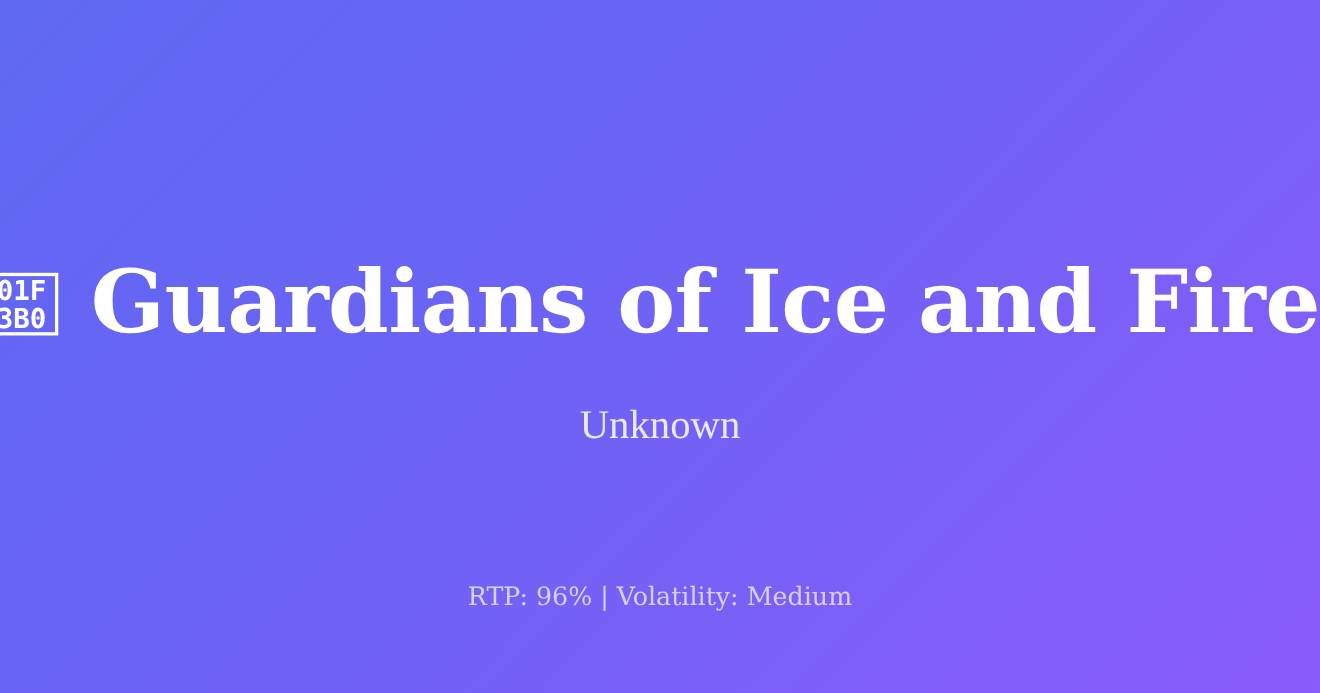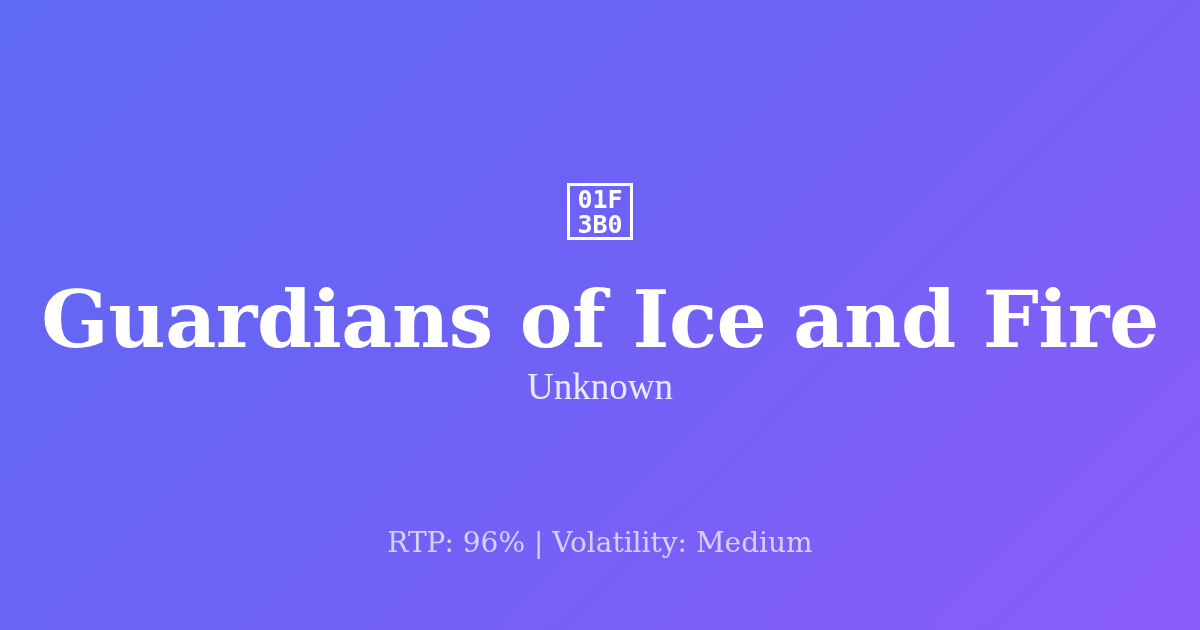--- a/index.html
+++ b/index.html
@@ -28,23 +28,23 @@
   }
 
   
   .title-row {
     position: absolute;
     left: 0;
     right: 0;
     top: 225px;
     height: 100px;
     display: flex;
-    flex-direction: column;
+    flex-direction: row;
     align-items: center;
-    justify-content: center;
+    justify-content: flex-end;
     gap: 30px;
     white-space: nowrap;
   }
 
   
   .tofu-icon {
     width: 66px;
     height: 57px;
     box-sizing: border-box;
     border: 3px solid #ffffff;
@@ -95,21 +95,21 @@
   
   .card-meta {
     position: absolute;
     left: 0;
     right: 0;
     top: 527px;
     text-align: center;
     color: rgba(255, 255, 255, 0.70);
     font-family: "DejaVu Serif", "Liberation Serif", serif;
     font-weight: normal;
-    font-size: 28px;
+    font-size: 23px;
     line-height: 32px;
     margin: 0;
     white-space: nowrap;
   }
 </style>
 </head>
 <body>
 
 <div id="og-card">
 

